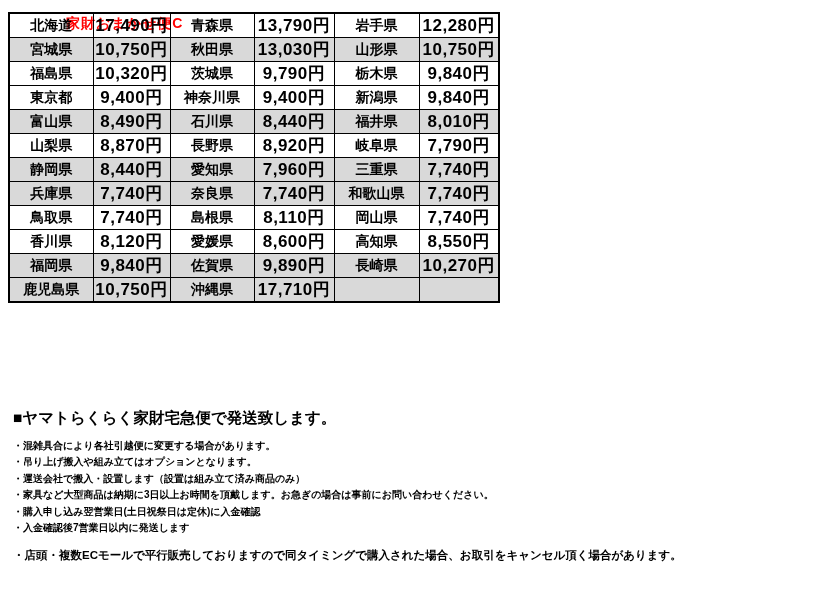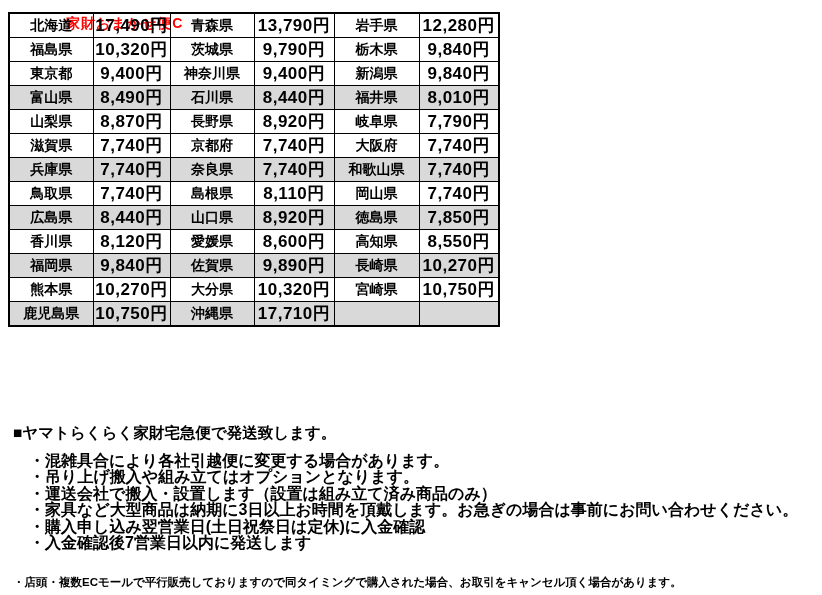--- a/index.html
+++ b/index.html
@@ -22,29 +22,29 @@
   }
   table.fee-table td{
     border:1px solid var(--border);
     height:21.2px;text-align:center;vertical-align:middle;
     font-weight:bold;padding:0;overflow:hidden;white-space:nowrap;
   }
   table.fee-table{border:2px solid var(--border);}
   td.pref{font-size:14px;}
   td.price{font-size:17px;letter-spacing:0.5px;}
   tr.alt td{background:var(--alt);}
-  .notes{position:absolute;left:13px;top:423px;width:800px;}
+  .notes{position:absolute;left:13px;top:408px;width:800px;}
   .notes-heading{
     font-size:15.5px;font-weight:bold;margin-bottom:9px;white-space:nowrap;
   }
   .bullet{
-    font-size:16px;font-weight:bold;line-height:16.4px;white-space:nowrap;margin-left:16px;
+    font-size:10px;font-weight:bold;line-height:16.4px;white-space:nowrap;
   }
   .footnote{
-    font-size:11.5px;font-weight:bold;margin-top:24px;white-space:nowrap;
+    font-size:11.5px;font-weight:bold;margin-top:12px;white-space:nowrap;
   }
 </style>
 </head>
 <body>
 
 <div class="title">家財おまかせ便C</div>
 
 <table class="fee-table">
   <colgroup id="fee-cols">
       <col style="width: 84px;">
@@ -55,20 +55,28 @@
       <col style="width: 80px;">
     </colgroup>
   <tbody id="fee-tbody">
       <tr>
         <td class="pref">北海道</td>
         <td class="price">17,490円</td>
         <td class="pref">青森県</td>
         <td class="price">13,790円</td>
         <td class="pref">岩手県</td>
         <td class="price">12,280円</td>
+      </tr>
+      <tr class="alt">
+        <td class="pref">宮城県</td>
+        <td class="price">10,750円</td>
+        <td class="pref">秋田県</td>
+        <td class="price">13,030円</td>
+        <td class="pref">山形県</td>
+        <td class="price">10,750円</td>
       </tr>
       <tr>
         <td class="pref">福島県</td>
         <td class="price">10,320円</td>
         <td class="pref">茨城県</td>
         <td class="price">9,790円</td>
         <td class="pref">栃木県</td>
         <td class="price">9,840円</td>
       </tr>
       <tr>
@@ -88,75 +96,59 @@
         <td class="price">8,010円</td>
       </tr>
       <tr>
         <td class="pref">山梨県</td>
         <td class="price">8,870円</td>
         <td class="pref">長野県</td>
         <td class="price">8,920円</td>
         <td class="pref">岐阜県</td>
         <td class="price">7,790円</td>
       </tr>
-      <tr>
-        <td class="pref">滋賀県</td>
-        <td class="price">7,740円</td>
-        <td class="pref">京都府</td>
-        <td class="price">7,740円</td>
-        <td class="pref">大阪府</td>
+      <tr class="alt">
+        <td class="pref">静岡県</td>
+        <td class="price">8,440円</td>
+        <td class="pref">愛知県</td>
+        <td class="price">7,960円</td>
+        <td class="pref">三重県</td>
         <td class="price">7,740円</td>
       </tr>
       <tr class="alt">
         <td class="pref">兵庫県</td>
         <td class="price">7,740円</td>
         <td class="pref">奈良県</td>
         <td class="price">7,740円</td>
         <td class="pref">和歌山県</td>
         <td class="price">7,740円</td>
       </tr>
       <tr>
         <td class="pref">鳥取県</td>
         <td class="price">7,740円</td>
         <td class="pref">島根県</td>
         <td class="price">8,110円</td>
         <td class="pref">岡山県</td>
         <td class="price">7,740円</td>
       </tr>
-      <tr class="alt">
-        <td class="pref">広島県</td>
-        <td class="price">8,440円</td>
-        <td class="pref">山口県</td>
-        <td class="price">8,920円</td>
-        <td class="pref">徳島県</td>
-        <td class="price">7,850円</td>
-      </tr>
       <tr>
         <td class="pref">香川県</td>
         <td class="price">8,120円</td>
         <td class="pref">愛媛県</td>
         <td class="price">8,600円</td>
         <td class="pref">高知県</td>
         <td class="price">8,550円</td>
       </tr>
       <tr class="alt">
         <td class="pref">福岡県</td>
         <td class="price">9,840円</td>
         <td class="pref">佐賀県</td>
         <td class="price">9,890円</td>
         <td class="pref">長崎県</td>
         <td class="price">10,270円</td>
-      </tr>
-      <tr>
-        <td class="pref">熊本県</td>
-        <td class="price">10,270円</td>
-        <td class="pref">大分県</td>
-        <td class="price">10,320円</td>
-        <td class="pref">宮崎県</td>
-        <td class="price">10,750円</td>
       </tr>
       <tr class="alt">
         <td class="pref">鹿児島県</td>
         <td class="price">10,750円</td>
         <td class="pref">沖縄県</td>
         <td class="price">17,710円</td>
         <td class="pref"></td>
         <td class="price"></td>
       </tr>
     </tbody>

